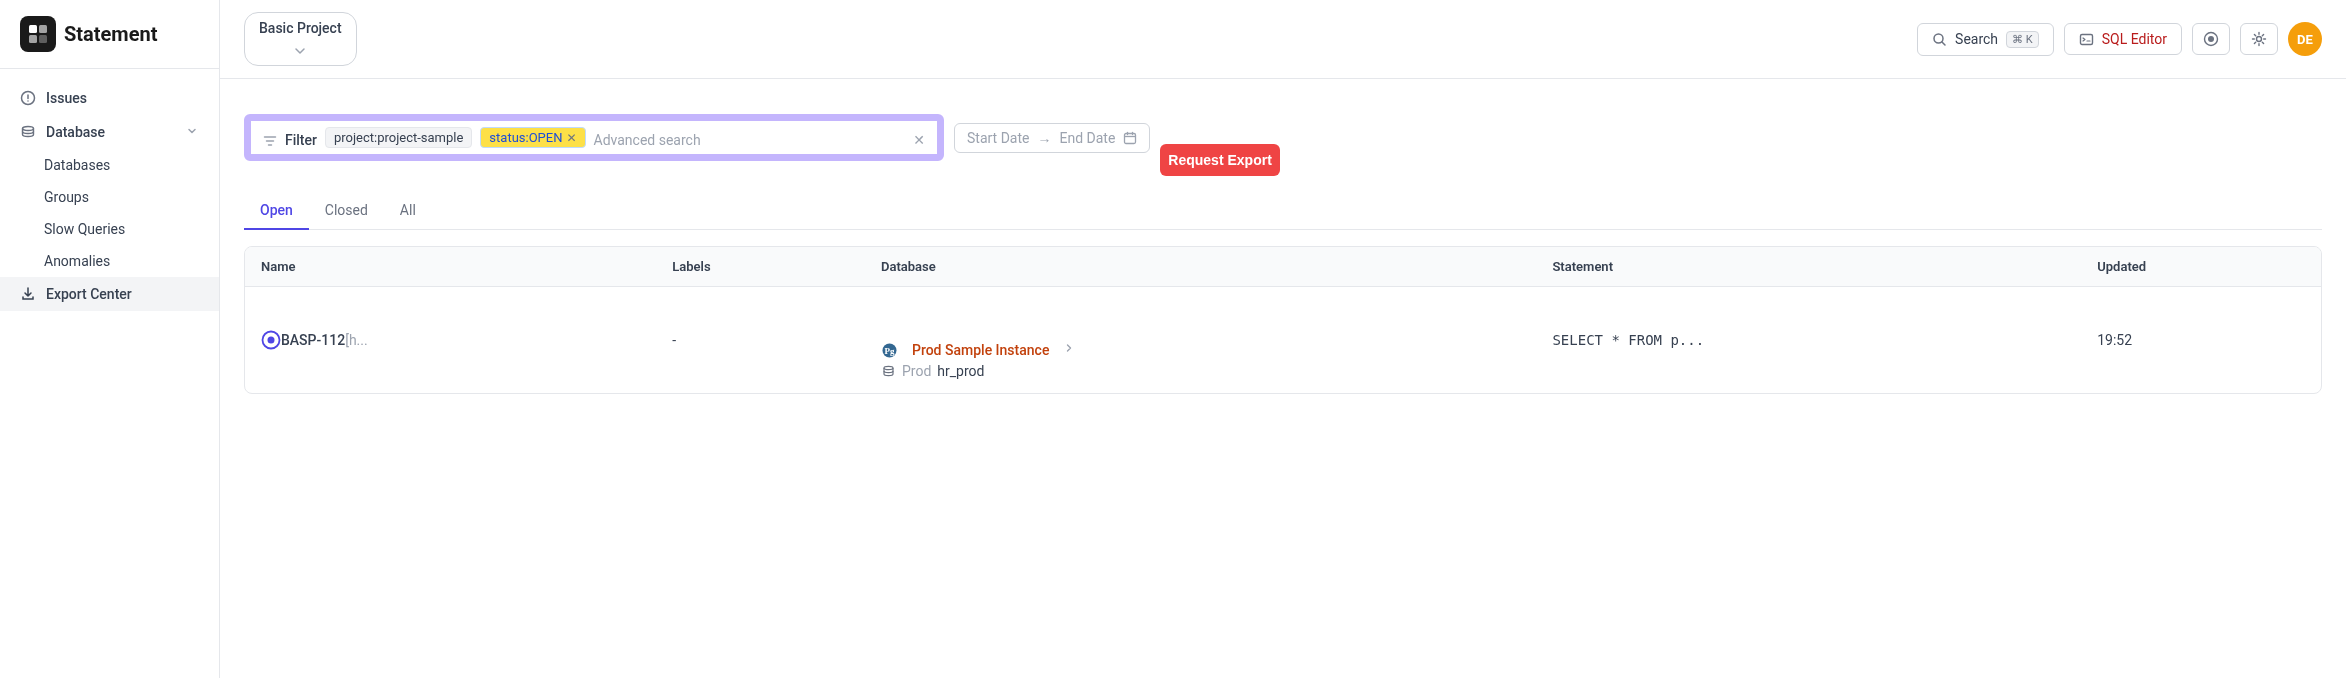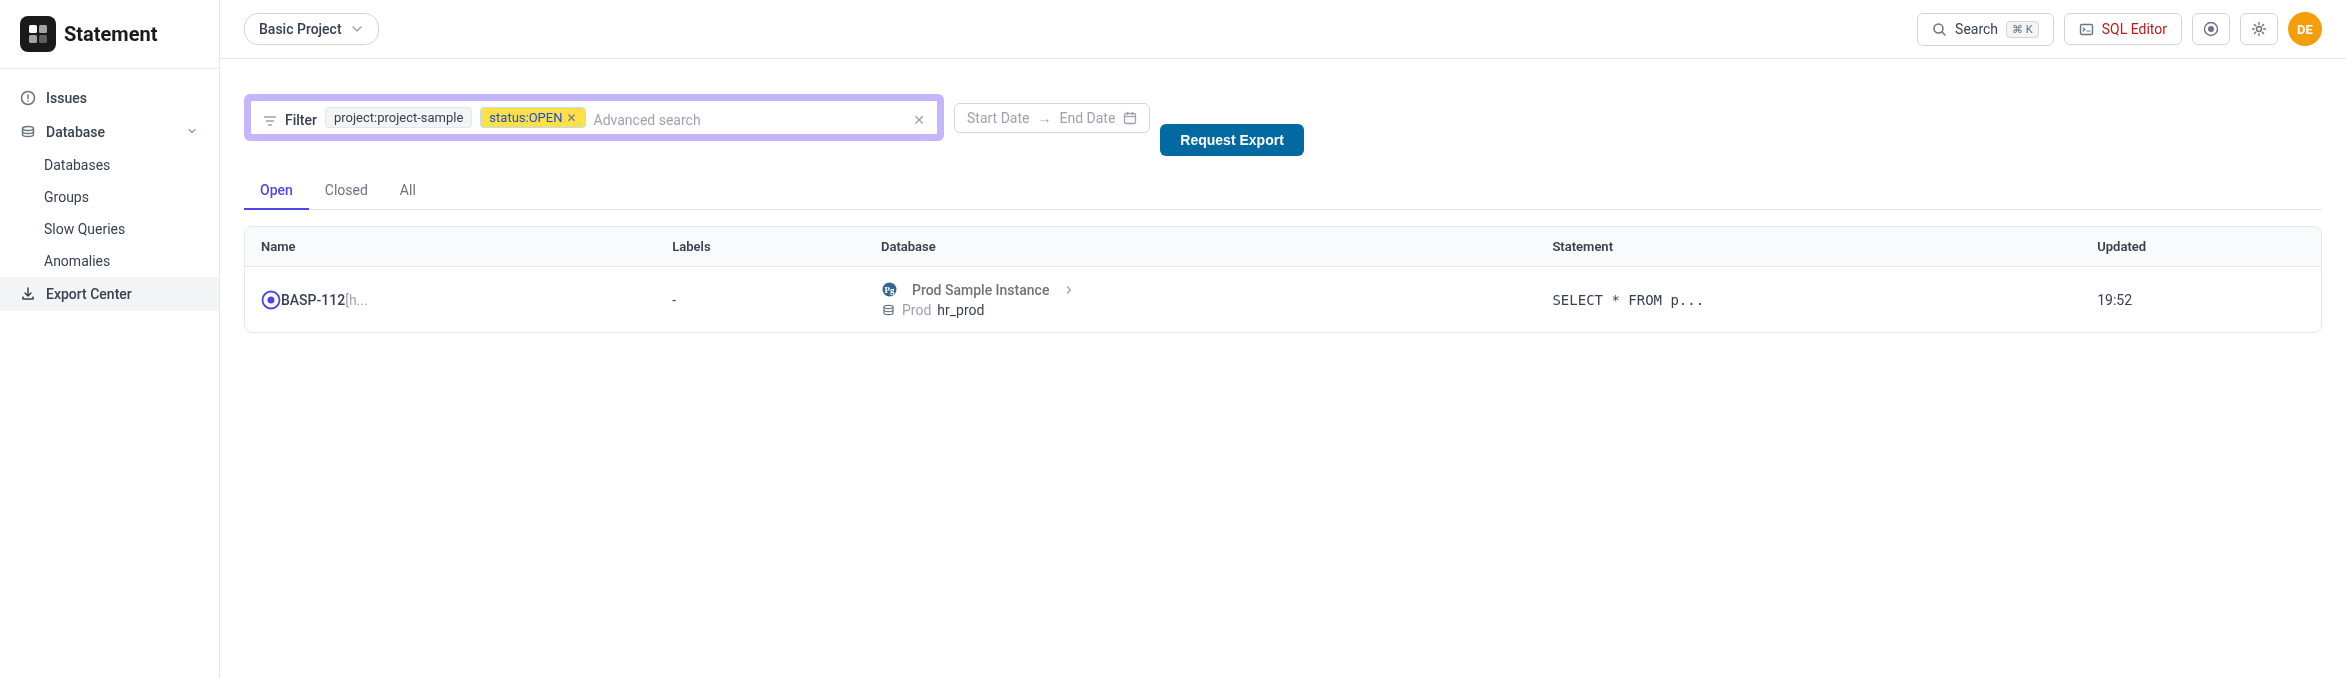--- a/index.html
+++ b/index.html
@@ -89,20 +89,21 @@
       align-items: center;
       gap: 8px;
       border: 1px solid #d1d5db;
       border-radius: 14px;
       padding: 7px 14px;
       cursor: pointer;
       font-size: 14px;
       font-weight: 500;
       color: #374151;
       background: #fff;
+      flex-direction: column;
     }
     .header-right { display: flex; align-items: center; gap: 10px; }
     .search-btn {
       display: flex;
       align-items: center;
       gap: 8px;
       border: 1px solid #d1d5db;
       border-radius: 6px;
       padding: 7px 14px;
       cursor: pointer;
@@ -208,25 +209,25 @@
       align-items: center;
       gap: 8px;
       border: 1px solid #d1d5db;
       border-radius: 6px;
       padding: 6px 12px;
       color: #9ca3af;
       font-size: 14px;
       cursor: pointer;
     }
     .request-export-btn {
-      background: #0369a1;
+      background: #ef4444;
       color: #fff;
       border: none;
       border-radius: 6px;
-      padding: 8px 20px;
+      padding: 8px 8px;
       font-size: 14px;
       font-weight: 600;
       cursor: pointer;
       white-space: nowrap;
       margin-top: 45px;
     }
 
     
     .tabs {
       display: flex;
@@ -280,23 +281,23 @@
 
     .issue-name {
       display: flex;
       align-items: center;
       gap: 0;
     }
     .issue-id { font-weight: 500; color: #374151; }
     .issue-desc { color: #9ca3af; }
 
     .db-cell { display: flex; flex-direction: column; gap: 4px; }
-    .db-instance { display: flex; align-items: center; gap: 14px; }
+    .db-instance { display: flex; gap: 14px; margin-top: 41px; }
     .db-schema { display: flex; align-items: center; gap: 6px; color: #374151; }
-    .instance-name { font-weight: 500; color: #737373; }
+    .instance-name { font-weight: 500; color: #c2410c; }
     .schema-label { color: #9ca3af; }
 
     .statement { font-family: monospace; color: #374151; }
   </style>
 </head>
 <body>
 
 <div class="sidebar">
   <div class="sidebar-logo">
     <div class="logo-icon">

